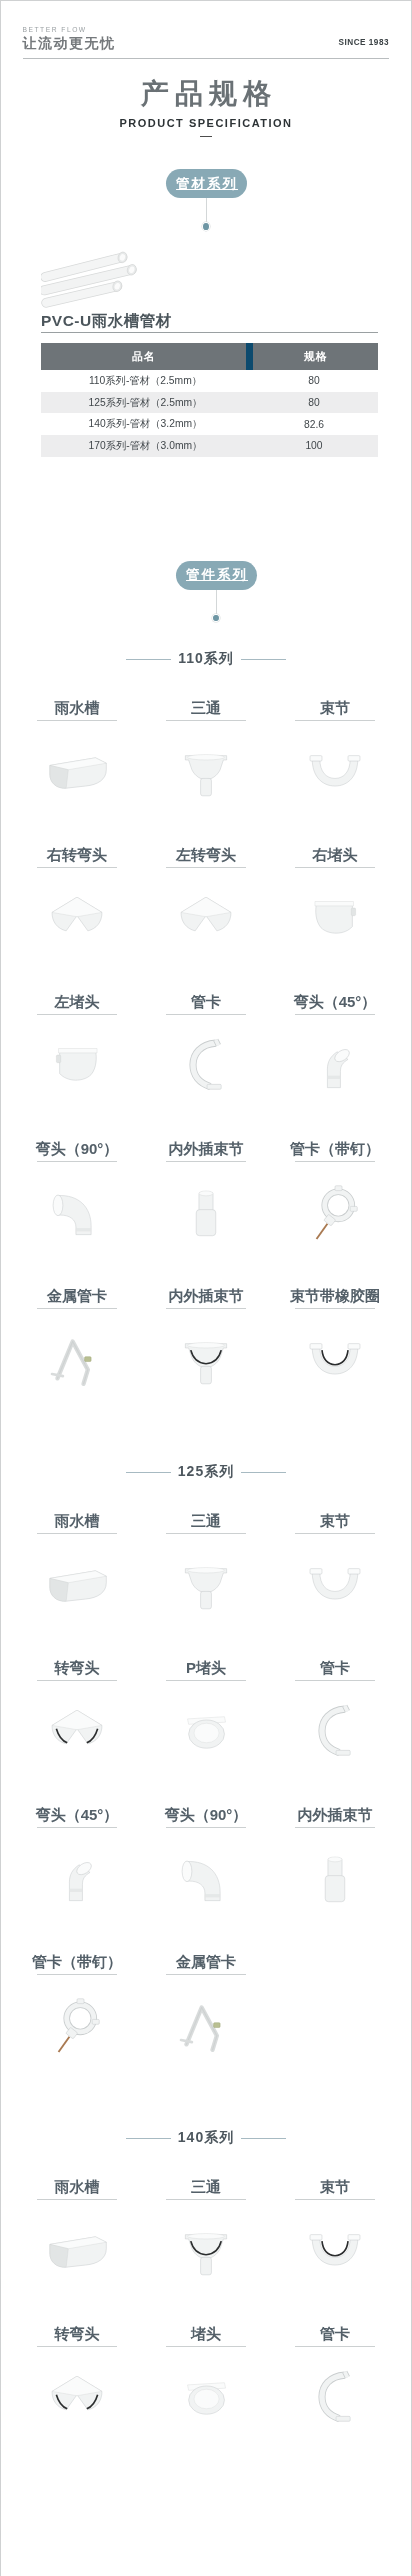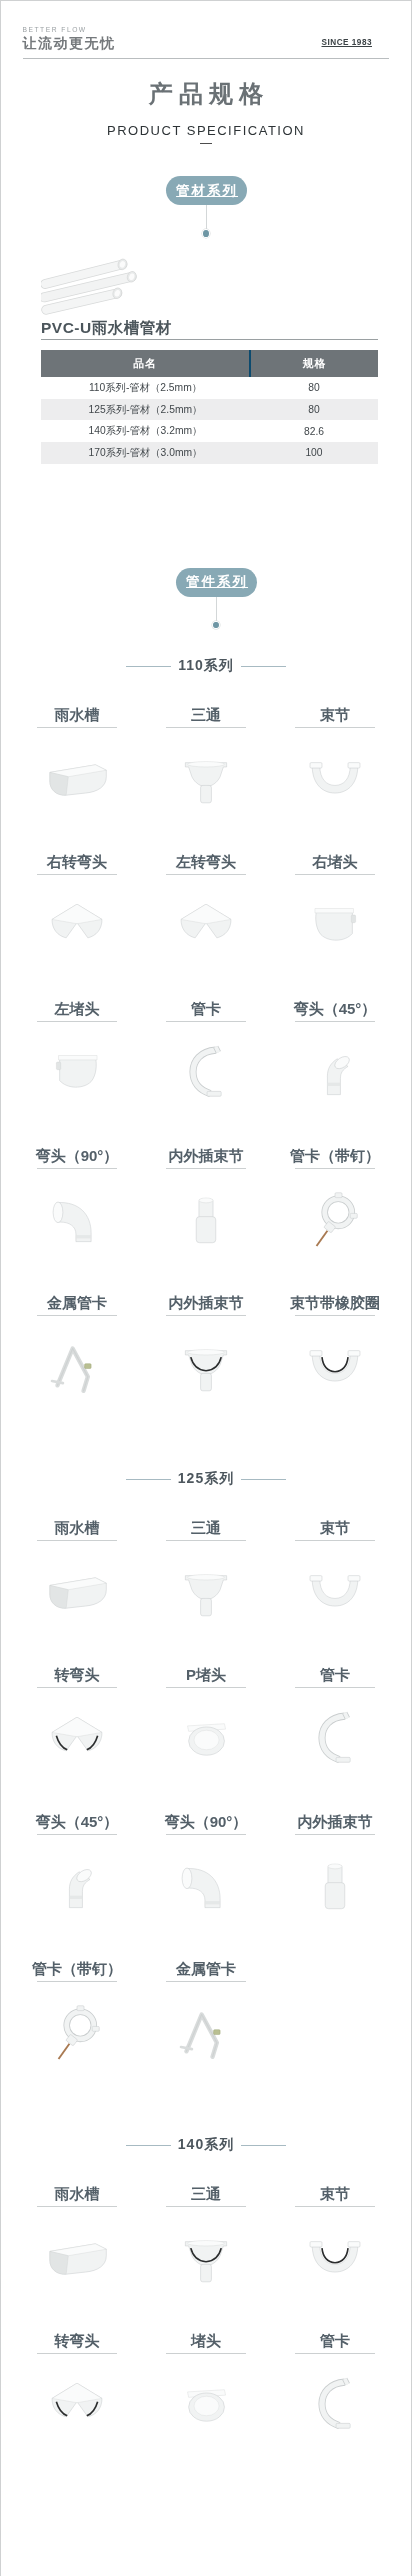--- a/index.html
+++ b/index.html
@@ -5,26 +5,26 @@
   html,body{margin:0;padding:0;background:#fff;}
   .page{
     width:412px;height:3609px;margin:0 auto;background:#fff;
     border:0.5px solid #cfd1d2;box-sizing:border-box;overflow:hidden;
     font-family:"Liberation Sans","DejaVu Sans",sans-serif;position:relative;
   }
   
   .hdr{padding:24px 21.6px 0 21.6px;position:relative;}
   .brand-top{font-size:6.7px;letter-spacing:1.5px;color:#9aa0a3;height:9.3px;line-height:9.3px;}
   .brand-logo{font-size:14px;font-weight:bold;color:#75797c;letter-spacing:1.5px;height:18.5px;line-height:18.5px;}
-  .since{position:absolute;right:39px;top:37px;font-size:8.2px;font-weight:bold;color:#3b4245;letter-spacing:0.5px;text-decoration:underline;}
+  .since{position:absolute;right:22px;top:37px;font-size:8.2px;font-weight:bold;color:#3b4245;letter-spacing:0.5px;}
   .hdr-divider{margin-top:5.2px;border-bottom:0.5px solid #b9bdbf;height:0;}
   
   .title-block{text-align:center;margin-top:20.6px;}
-  .page-title{font-size:24px;line-height:27px;font-weight:bold;color:#6a7175;letter-spacing:6.2px;text-indent:6.2px;margin:0;}
-  .page-subtitle{margin-top:19px;font-size:13px;line-height:9.3px;font-weight:normal;color:#2d3336;letter-spacing:1.5px;}
+  .page-title{font-size:28px;line-height:27px;font-weight:bold;color:#6a7175;letter-spacing:6.2px;text-indent:6.2px;margin:0;}
+  .page-subtitle{margin-top:12px;font-size:11px;line-height:9.3px;font-weight:bold;color:#2d3336;letter-spacing:1.5px;}
   .title-dash{width:11.3px;height:1px;background:#4d4d4d;margin:8.2px auto 0;}
   
   .badge-block{display:flex;flex-direction:column;align-items:center;}
   .badge-block.first{margin-top:32px;}
   .badge-block.second{margin-top:104px;padding-left:20px;}
   .badge-pill{
     width:81px;height:29px;border-radius:14.4px;background:var(--badge,#88a9b5);
     color:#fff;font-size:13.4px;font-weight:bold;letter-spacing:2.1px;text-indent:2.1px;
     display:flex;align-items:center;justify-content:center;text-decoration:underline;
   }
@@ -32,21 +32,21 @@
   .badge-dot{width:5.7px;height:6.7px;border-radius:50%;background:var(--badge-dot,#6e96a4);
     border:1px solid #fff;box-shadow:0 0 0 0.5px #d6d9da;}
   
   .pipe-section{margin:0 33px 0 40px;}
   .pipes-illu{display:block;margin-top:17.5px;}
   .pvc-title{font-size:15.5px;line-height:18.5px;font-weight:bold;color:var(--heading-text,#4b555b);
     letter-spacing:0.5px;margin:4.1px 0 0 0;padding-bottom:1px;border-bottom:0.5px solid #9aa0a2;}
   table.spec{width:100%;border-collapse:collapse;margin-top:10.3px;}
   table.spec th{background:var(--table-header-bg,#6e7478);color:#fff;font-size:10.8px;font-weight:bold;
     height:25px;letter-spacing:1px;}
-  table.spec th:first-child{width:62%;border-right:2px solid #0c4a6e;}
+  table.spec th:first-child{width:62%;border-right:7px solid #0c4a6e;}
   table.spec td{height:19.6px;text-align:center;font-size:10.3px;color:#41474b;margin-top:13px;}
   table.spec tbody tr:nth-child(even) td{background:var(--table-row-alt,#ededee);}
   
   .series-divider{margin-top:23px;height:28px;display:flex;align-items:center;justify-content:center;gap:7.2px;text-align:right;}
   .series-divider .line{width:45px;height:1px;background:var(--divider-line,#a7bac2);}
   .series-name{font-size:14px;font-weight:bold;color:#4d575e;letter-spacing:1px;}
   .series-rows{margin-top:27px;}
   .item-row{height:147px;display:grid;grid-template-columns:repeat(3,129px);justify-content:center;padding:0 13px;box-sizing:border-box;}
   .fit-item{text-align:center;}
   .fit-label{font-size:15px;line-height:15.5px;font-weight:bold;color:var(--label-text,#546069);}

